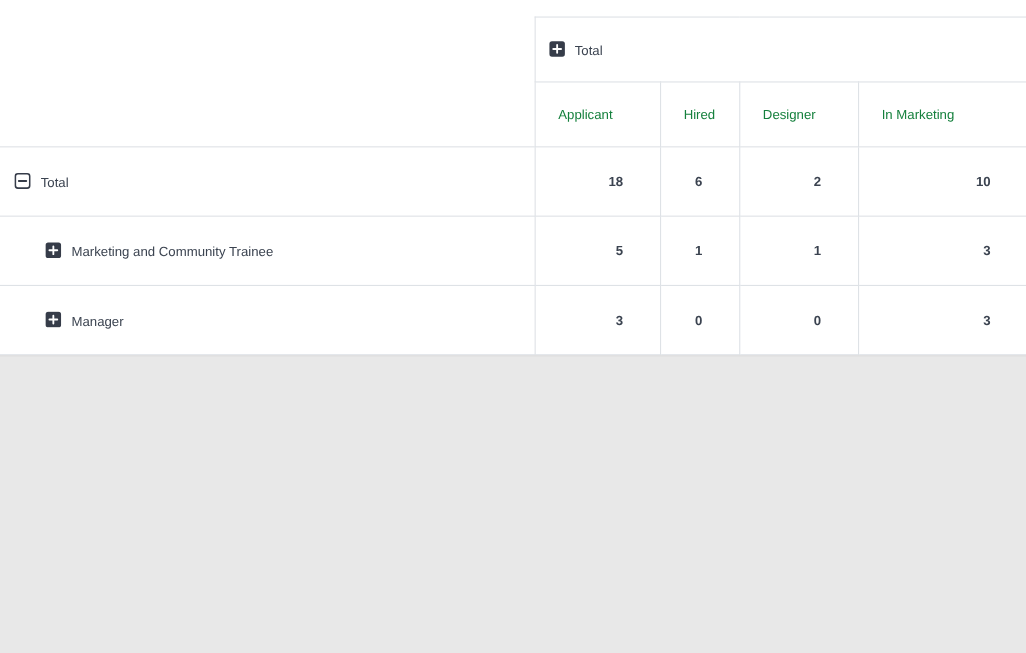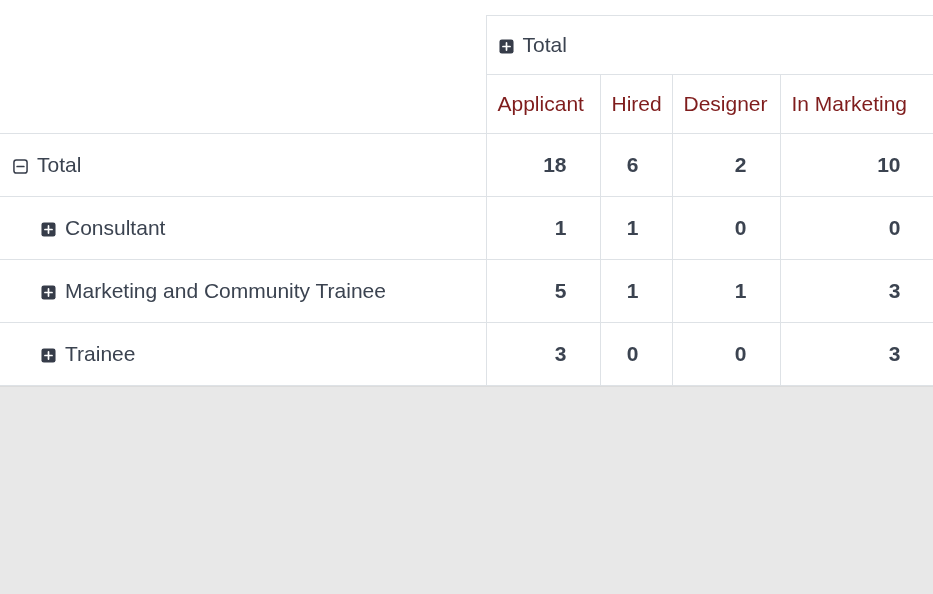--- a/index.html
+++ b/index.html
@@ -16,38 +16,38 @@
     overflow: hidden;
     background: #ffffff;
     display: flex;
     flex-direction: column;
   }
   .pivot-wrap { padding-top: 15px; }
   table.pivot {
     border-collapse: collapse;
     width: 933px;
     table-layout: fixed;
-    font-size: 21px;
+    font-size: 12px;
   }
   th, td { font-weight: 400; }
   th.corner { border: none; background: transparent; }
   thead th.group-header {
     border: 1px solid #dee2e6;
     text-align: left;
     padding: 0 0 0 12px;
     height: 59px;
     color: #3b4350;
     font-weight: 400;
     cursor: pointer;
   }
   thead th.measure {
     border: 1px solid #dee2e6;
     text-align: left;
-    color: #7f1d1d;
-    padding: 0 4px 0 11px;
+    color: #15803d;
+    padding: 0 4px 0 21px;
     height: 59px;
     font-weight: 400;
     cursor: pointer;
     white-space: nowrap;
     overflow: hidden;
   }
   tbody th.rowlabel {
     border: 1px solid #dee2e6;
     border-left: none;
     text-align: left;
@@ -132,49 +132,35 @@
           <td class="val">2</td>
           <td class="val">10</td>
         </tr>
         <tr class="child">
           <th class="rowlabel">
             <span class="icon">
               <svg width="15" height="15" viewBox="0 0 16 16">
                   <rect x="0.5" y="0.5" width="15" height="15" rx="2.5" fill="#363c49"></rect>
                   <path d="M8 4.2v7.6M4.2 8h7.6" stroke="#ffffff" stroke-width="1.8" stroke-linecap="round"></path>
                 </svg>
-            </span><span>Consultant</span>
-          </th>
-          <td class="val">1</td>
-          <td class="val">1</td>
-          <td class="val">0</td>
-          <td class="val">0</td>
-        </tr>
-        <tr class="child">
-          <th class="rowlabel">
-            <span class="icon">
-              <svg width="15" height="15" viewBox="0 0 16 16">
-                  <rect x="0.5" y="0.5" width="15" height="15" rx="2.5" fill="#363c49"></rect>
-                  <path d="M8 4.2v7.6M4.2 8h7.6" stroke="#ffffff" stroke-width="1.8" stroke-linecap="round"></path>
-                </svg>
             </span><span>Marketing and Community Trainee</span>
           </th>
           <td class="val">5</td>
           <td class="val">1</td>
           <td class="val">1</td>
           <td class="val">3</td>
         </tr>
         <tr class="child">
           <th class="rowlabel">
             <span class="icon">
               <svg width="15" height="15" viewBox="0 0 16 16">
                   <rect x="0.5" y="0.5" width="15" height="15" rx="2.5" fill="#363c49"></rect>
                   <path d="M8 4.2v7.6M4.2 8h7.6" stroke="#ffffff" stroke-width="1.8" stroke-linecap="round"></path>
                 </svg>
-            </span><span>Trainee</span>
+            </span><span>Manager</span>
           </th>
           <td class="val">3</td>
           <td class="val">0</td>
           <td class="val">0</td>
           <td class="val">3</td>
         </tr>
       </tbody>
     </table>
   </div>
   <div class="bottom-strip"></div>

